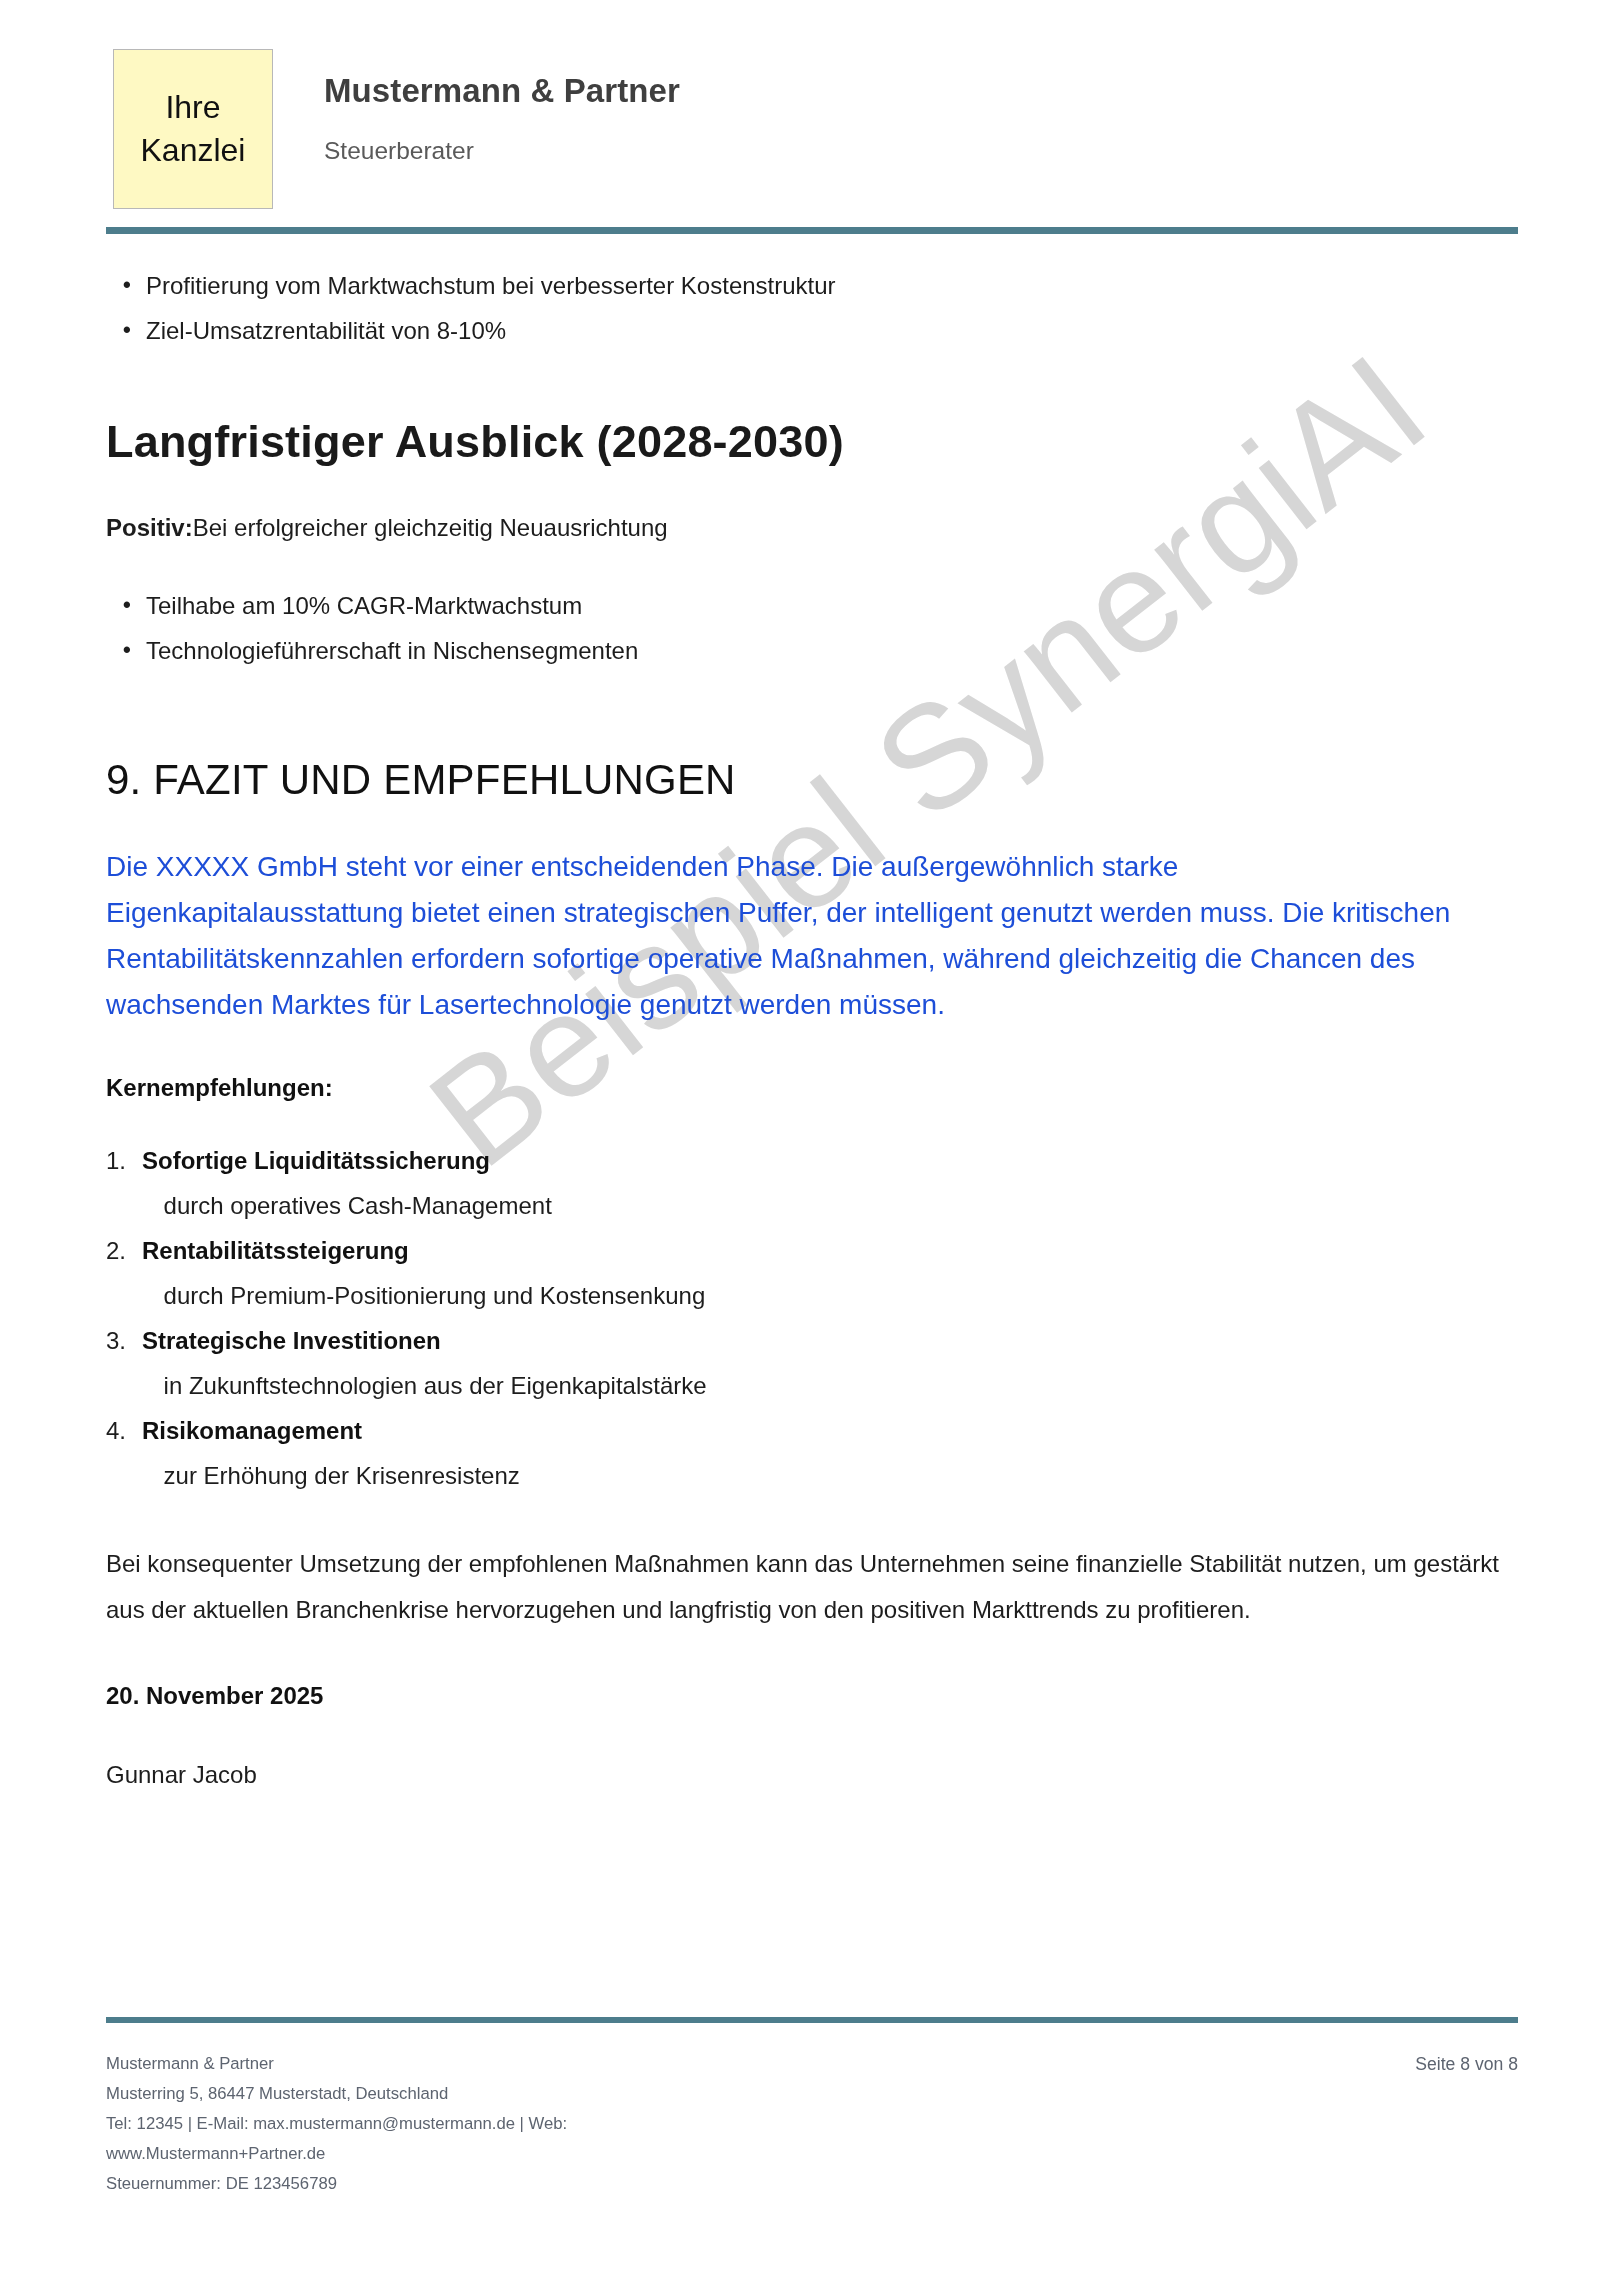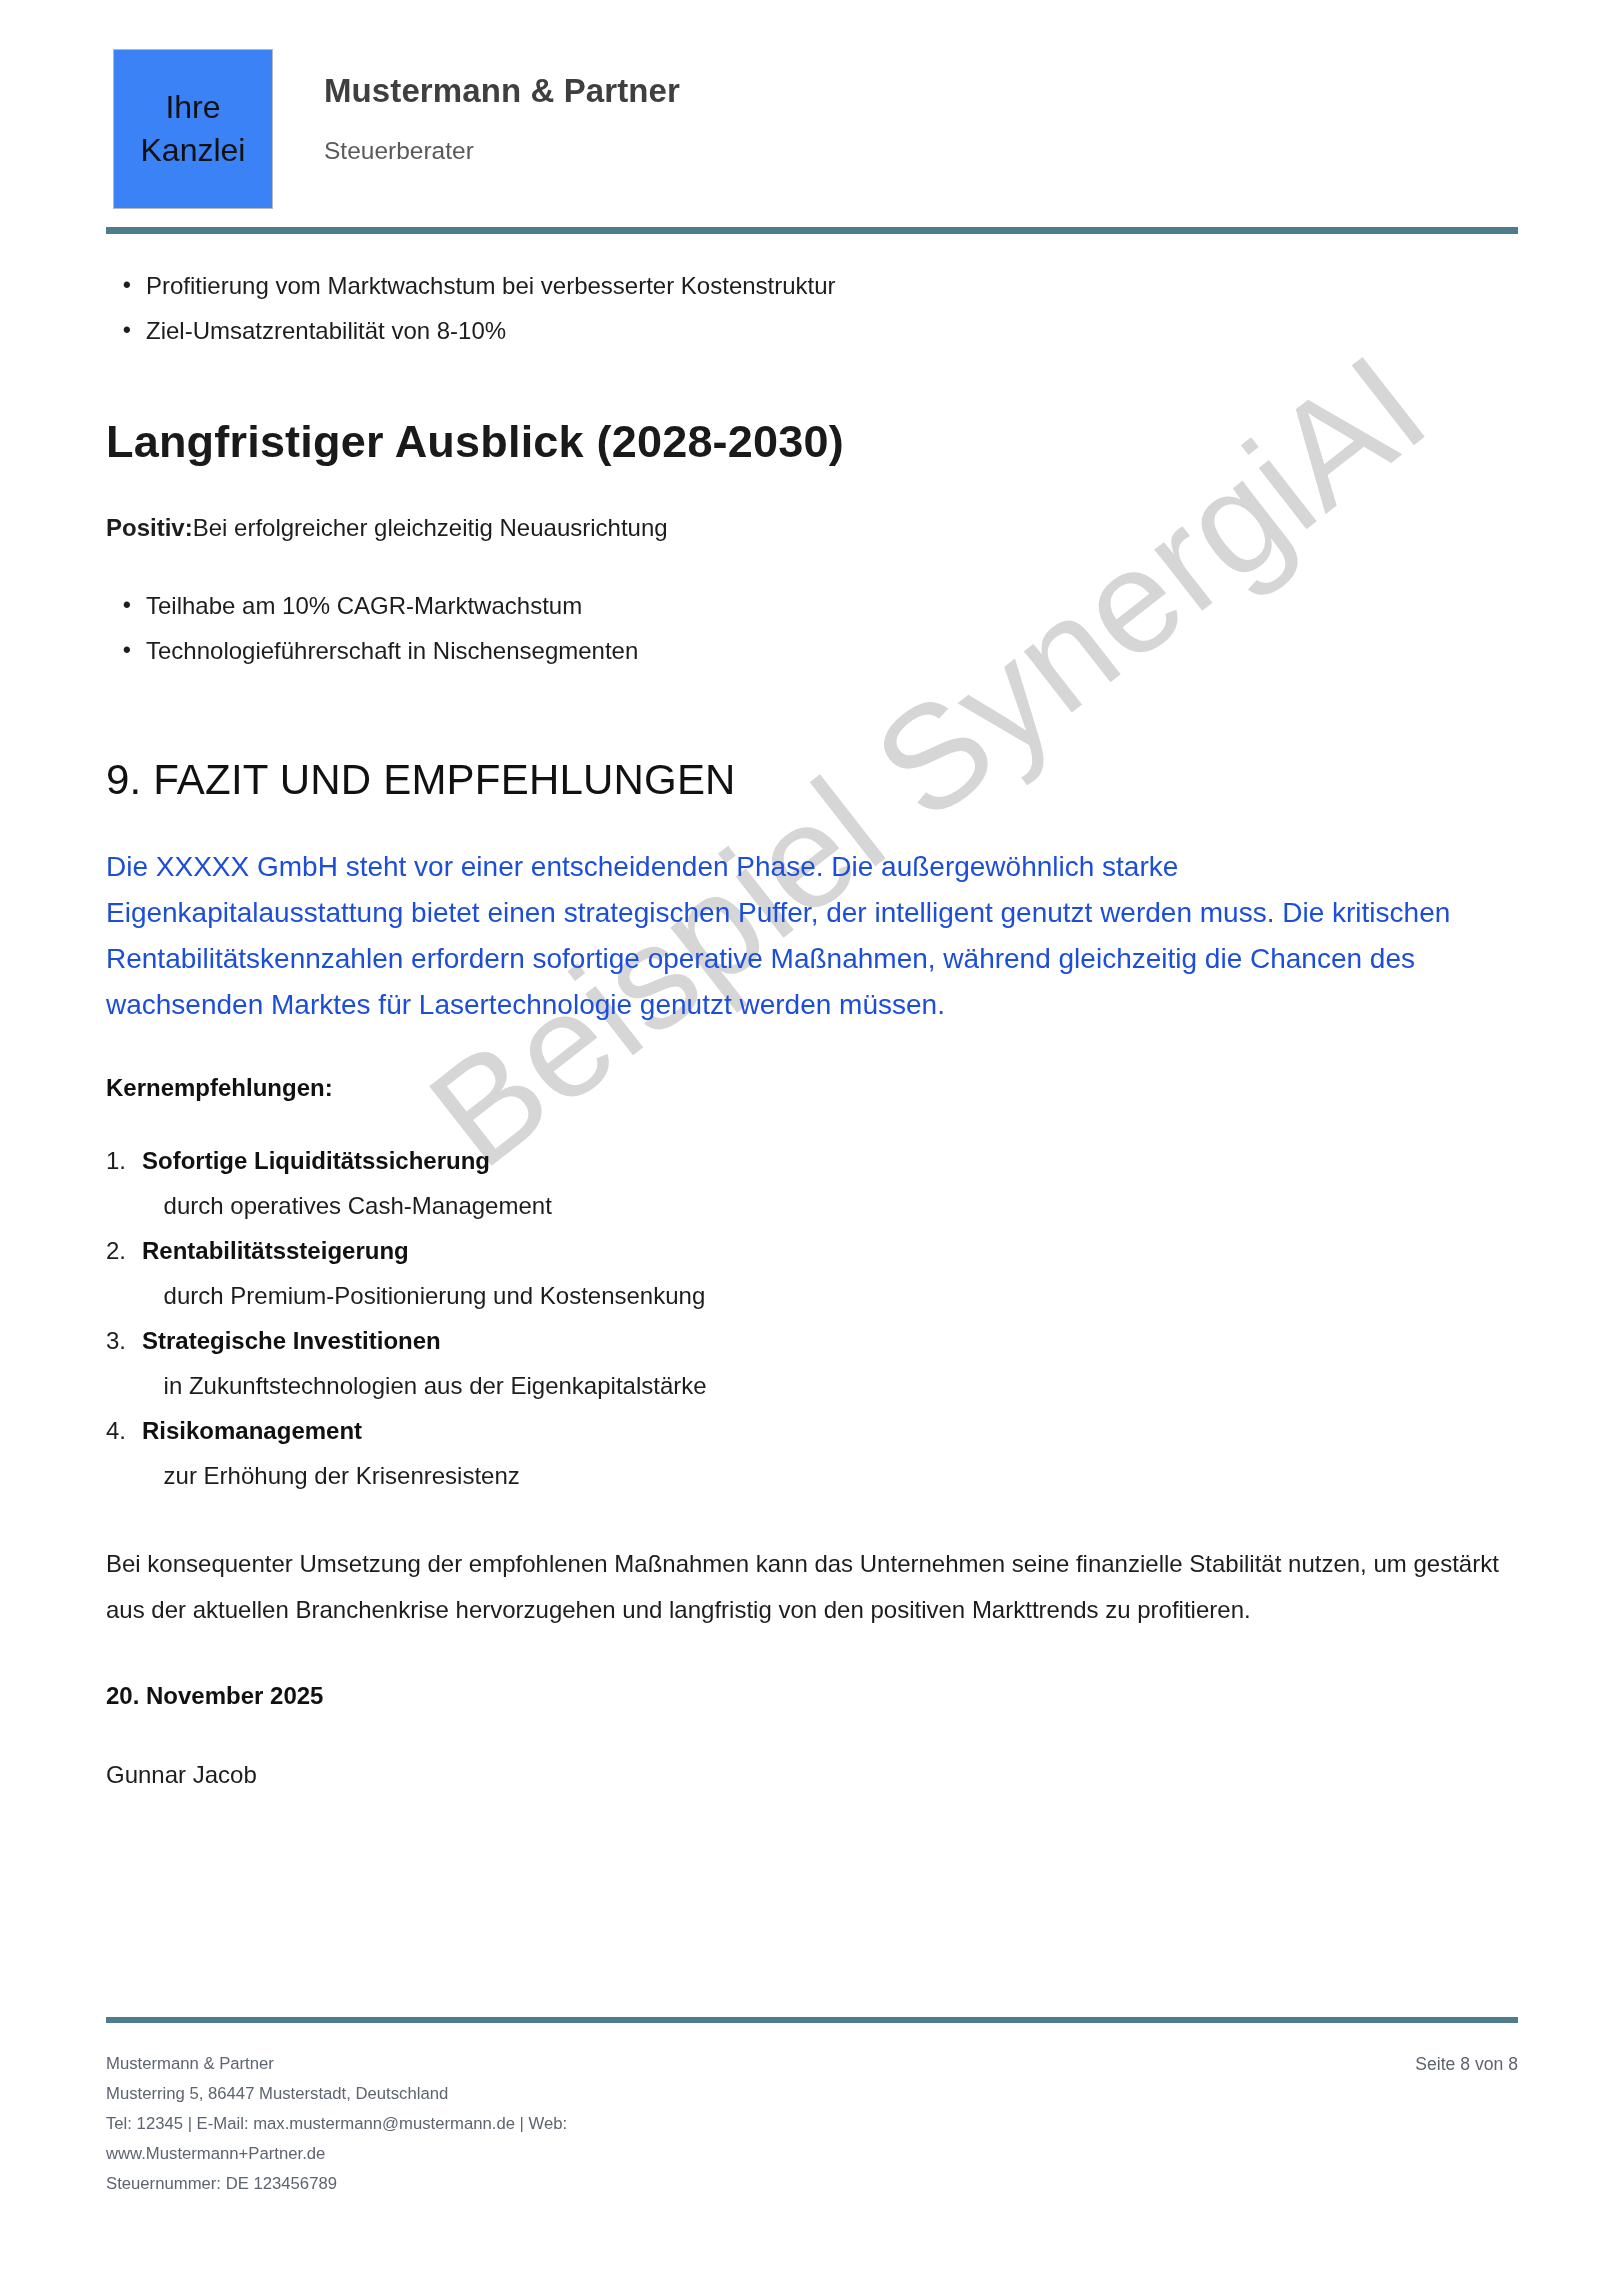--- a/index.html
+++ b/index.html
@@ -63,21 +63,21 @@
   .logo-box {
     width: 160px;
     height: 160px;
     border: 1px solid #b8b8b8;
     box-sizing: border-box;
     display: flex;
     flex-direction: column;
     align-items: center;
     justify-content: center;
     flex: 0 0 auto;
-    background: #3b82f6;
+    background: #fef9c3;
   }
   .logo-line {
     font-size: 32px;
     line-height: 43px;
     color: #111111;
     font-weight: 400;
     text-align: center;
   }
   .header-text {
     margin-left: 51px;

